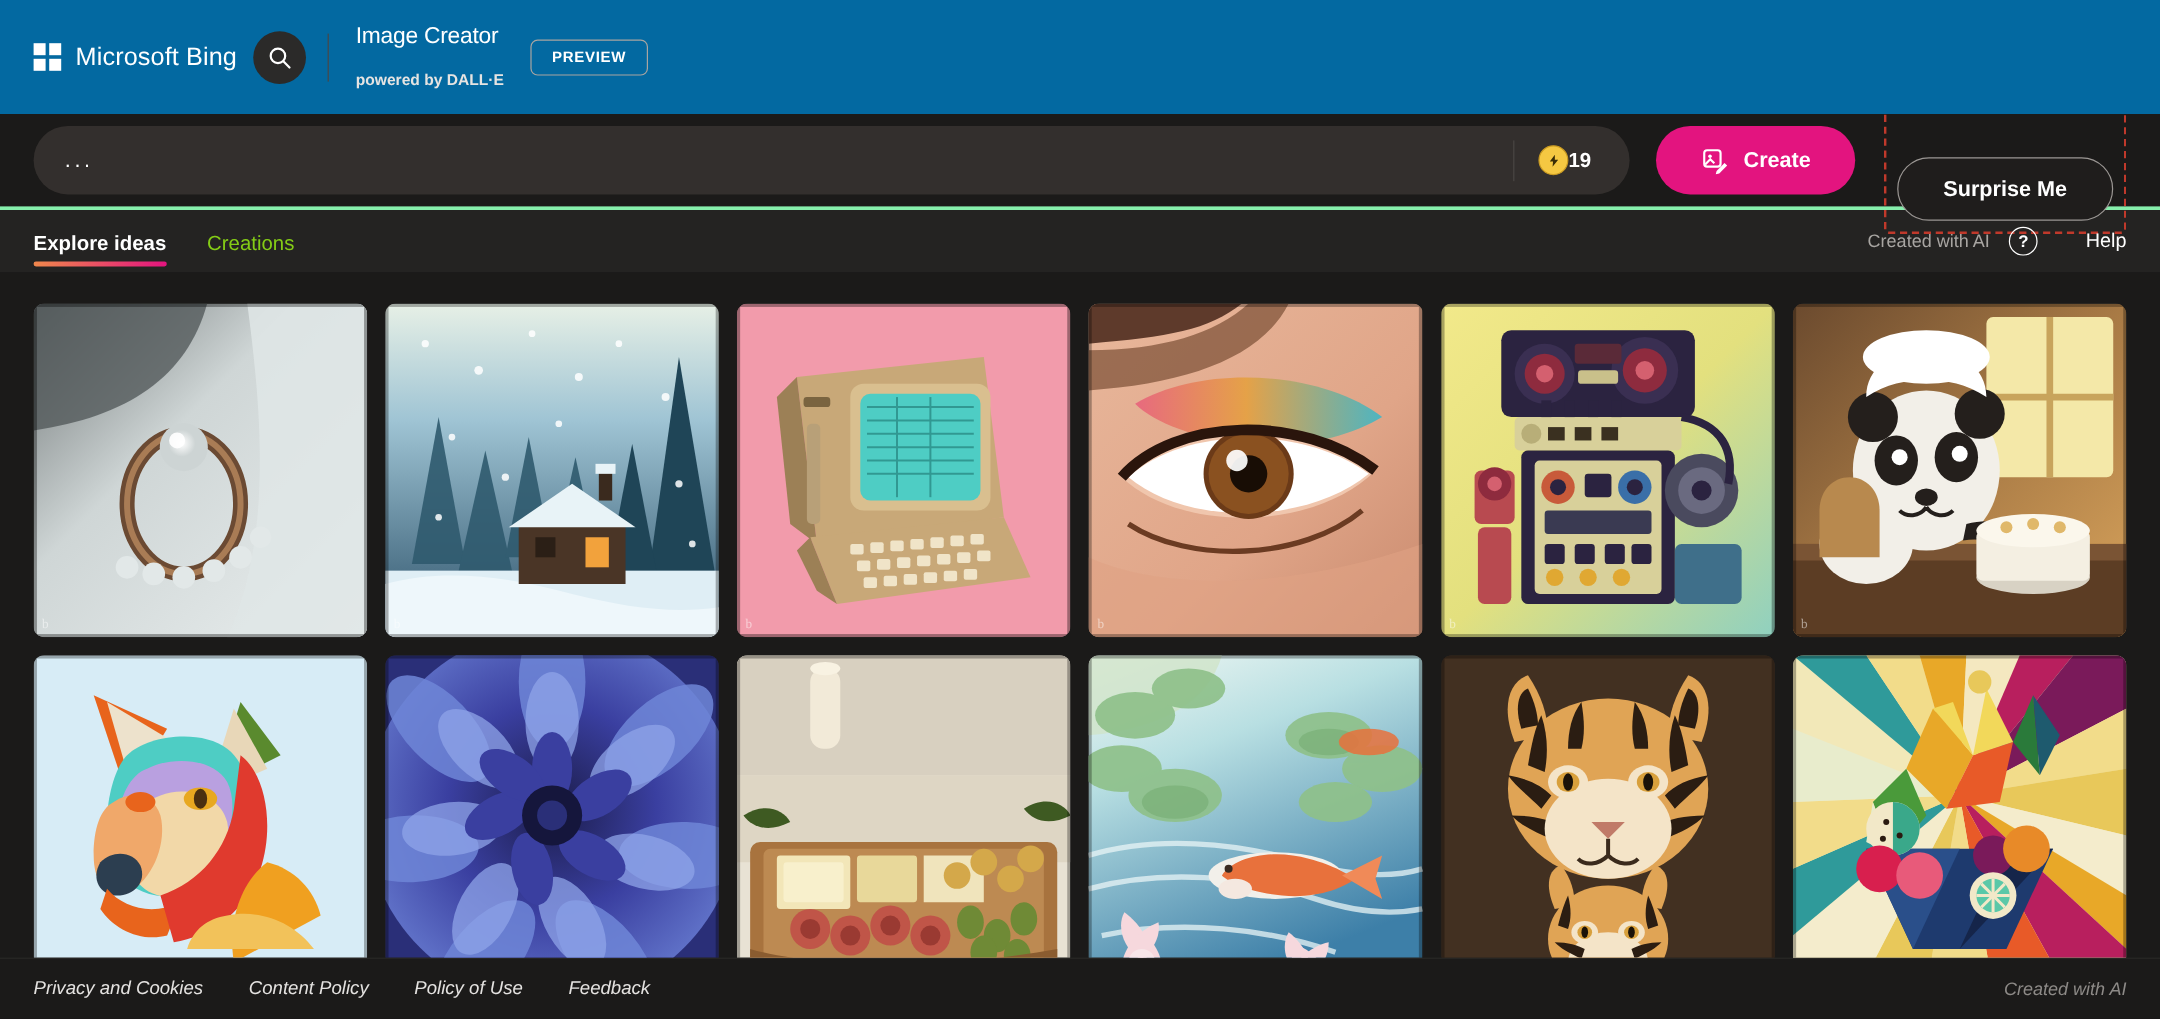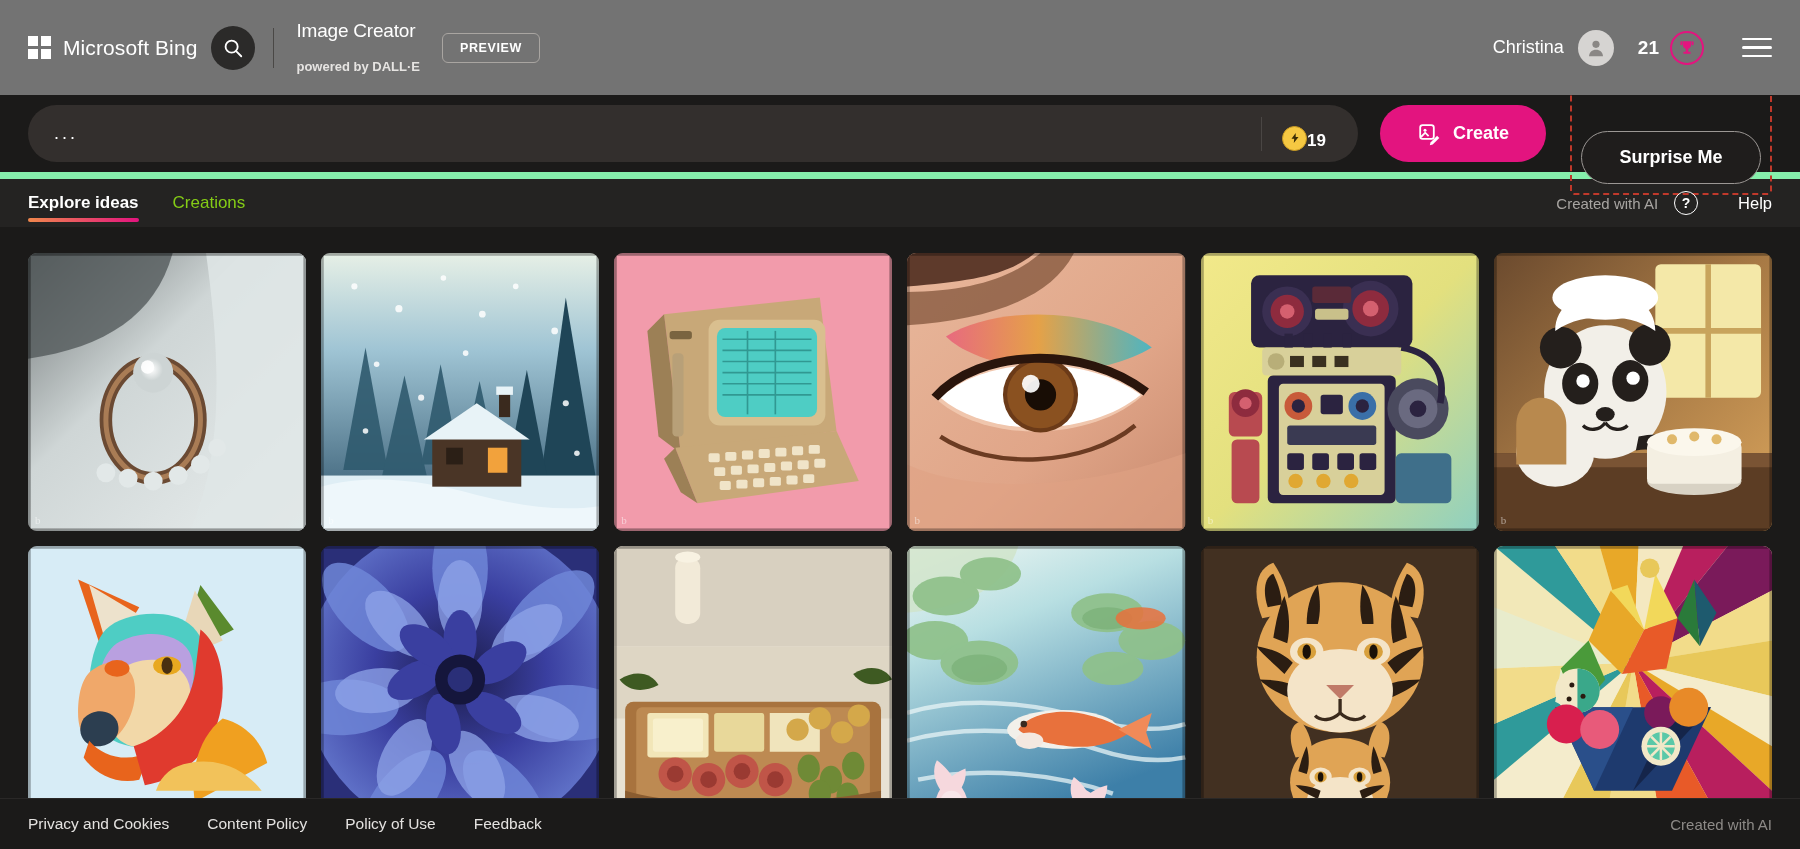--- a/index.html
+++ b/index.html
@@ -7,21 +7,21 @@
     width: 1800px; height: 849px;
     background: #1b1a19;
     font-family: "Liberation Sans", sans-serif;
     overflow: hidden;
     color: #ffffff;
   }
 
   
   .header {
     height: 95px;
-    background: #737373;
+    background: #0369a1;
     display: flex;
     align-items: center;
     padding: 0 28px;
     position: relative;
   }
   .brand {
     display: flex;
     align-items: center;
     gap: 12px;
     cursor: pointer;
@@ -161,21 +161,21 @@
     color: #ffffff;
     font-size: 18px;
     font-family: "Liberation Sans", sans-serif;
     padding: 0 24px 0 26px;
     letter-spacing: 2px;
     min-width: 0;
   }
   .prompt-input::placeholder { color: #ffffff; opacity: 1; letter-spacing: 3px; }
   .boost-pill {
     display: flex;
-    align-items: flex-end;
+    align-items: center;
     gap: 0;
     padding: 0 26px 0 20px;
     border-left: 1px solid #4a4644;
     height: 34px;
     cursor: pointer;
   }
   .boost-coin {
     width: 25px; height: 25px;
     border-radius: 50%;
     background: #f5c842;
@@ -222,21 +222,21 @@
     cursor: pointer;
     padding: 0 30px;
     white-space: nowrap;
     margin-top: 48px;
   }
 
   
   .tabs-bar {
     height: 55px;
     background: #242322;
-    border-top: 7px solid #86efac;
+    border-top: 3px solid #86efac;
     padding: 0 28px;
     display: flex;
     align-items: center;
   }
   .tabs { display: flex; align-items: flex-end; gap: 34px; height: 100%; }
   .tab {
     position: relative;
     font-size: 17px;
     color: #84cc16;
     cursor: pointer;
@@ -312,20 +312,21 @@
 
   
   .footer {
     height: 51px;
     background: #1b1a19;
     border-top: 1px solid #2a2827;
     display: flex;
     align-items: center;
     padding: 0 28px;
     gap: 38px;
+    font-style: italic;
   }
   .footer a {
     font-size: 15.5px;
     color: #e4e2e0;
     text-decoration: none;
     cursor: pointer;
     white-space: nowrap;
   }
   .footer-right {
     margin-left: auto;
@@ -358,46 +359,20 @@
 
   <div class="divider-v"></div>
 
   <div class="app-title-wrap">
     <div class="app-title">Image Creator</div>
     <div class="app-sub">powered by DALL·E</div>
   </div>
 
   <div class="preview-badge">PREVIEW</div>
 
-  <div class="header-right">
-    <span class="user-name">Christina</span>
-
-    <span class="avatar">
-      <svg width="22" height="22" viewBox="0 0 24 24" fill="#8a8785">
-        <circle cx="12" cy="8" r="3.9"></circle>
-        <path d="M4.4 21c0-4.3 3.4-7.2 7.6-7.2s7.6 2.9 7.6 7.2z"></path>
-      </svg>
-    </span>
-
-    <span class="points">21</span>
-
-    <span class="rewards-icon">
-      <svg width="18" height="18" viewBox="0 0 24 24" fill="#e3147f">
-        <path d="M6 3h12v2.2c0 4.2-2.2 7.2-4.3 7.9V17h3.1v2.6H7.2V17h3.1v-3.9C8.2 12.4 6 9.4 6 5.2z"></path>
-        <rect x="3.2" y="3" width="2.3" height="5.4" rx="1.1"></rect>
-        <rect x="18.5" y="3" width="2.3" height="5.4" rx="1.1"></rect>
-      </svg>
-    </span>
-
-    <span class="hamburger">
-      <span></span>
-        <span></span>
-        <span></span>
-    </span>
-  </div>
 </div>
 
 <div class="prompt-row">
 
   <div class="prompt-box">
     <input class="prompt-input" type="text" placeholder="..." style="">
     <div class="boost-pill">
       <span class="boost-coin">
         <svg width="12" height="12" viewBox="0 0 24 24" fill="#3a2d06">
           <path d="M13.4 2 5 13.3h5.4L9.6 22 19 10.2h-5.6z"></path>

